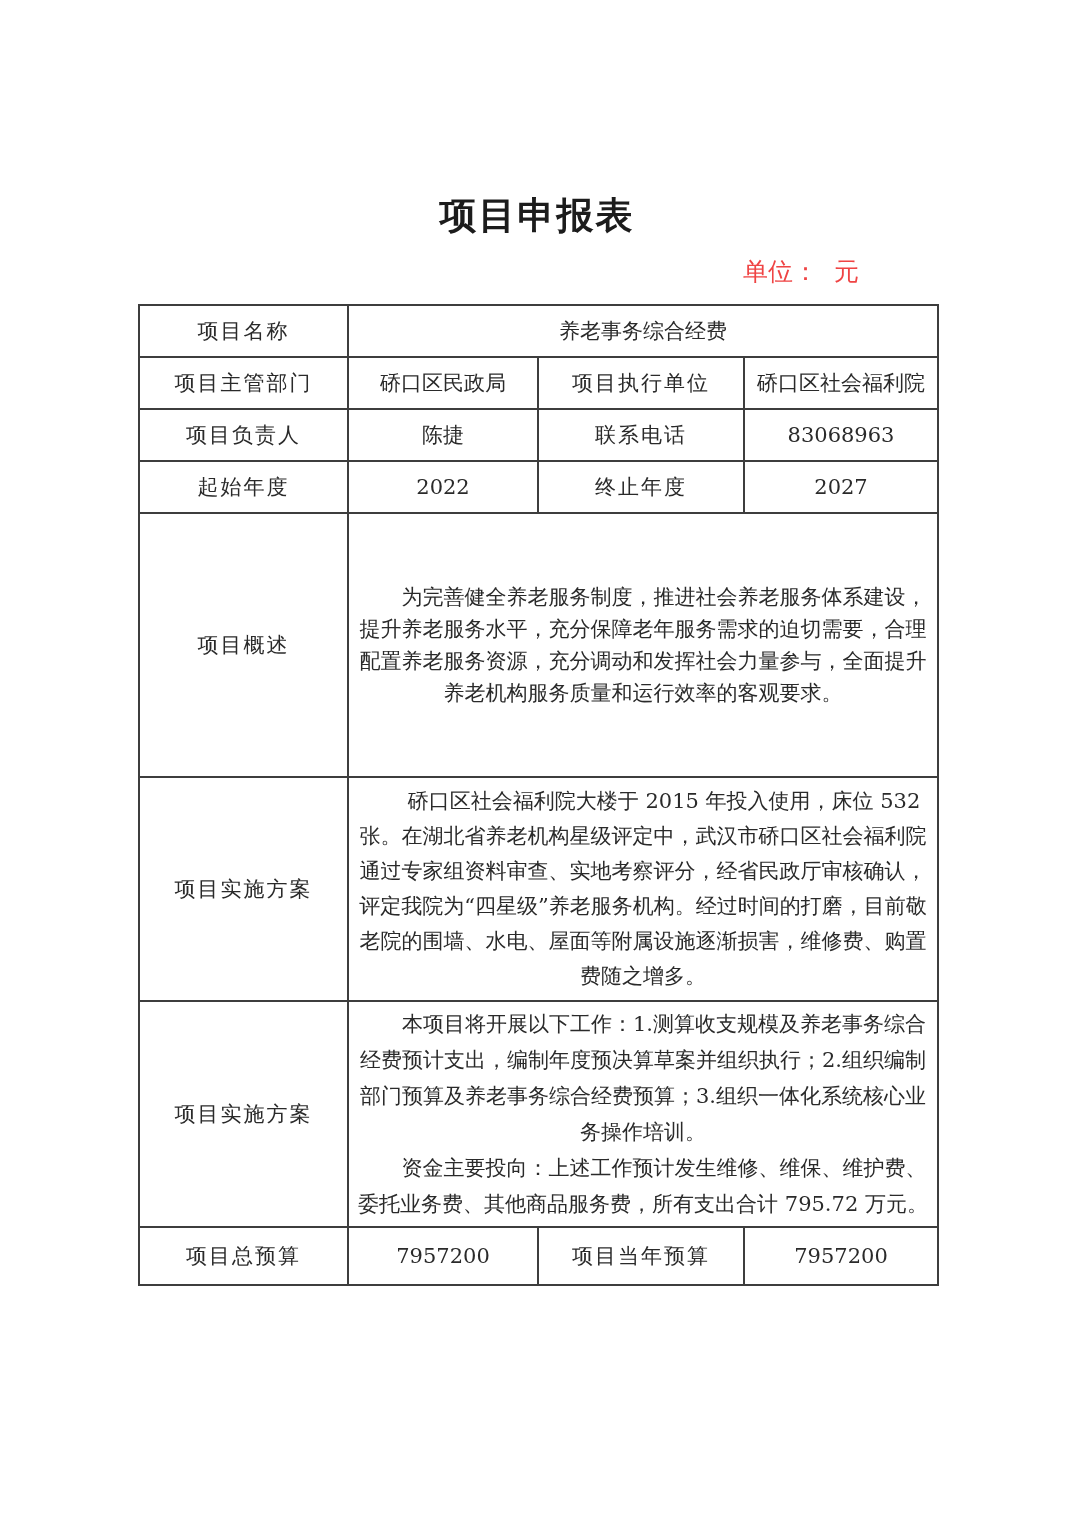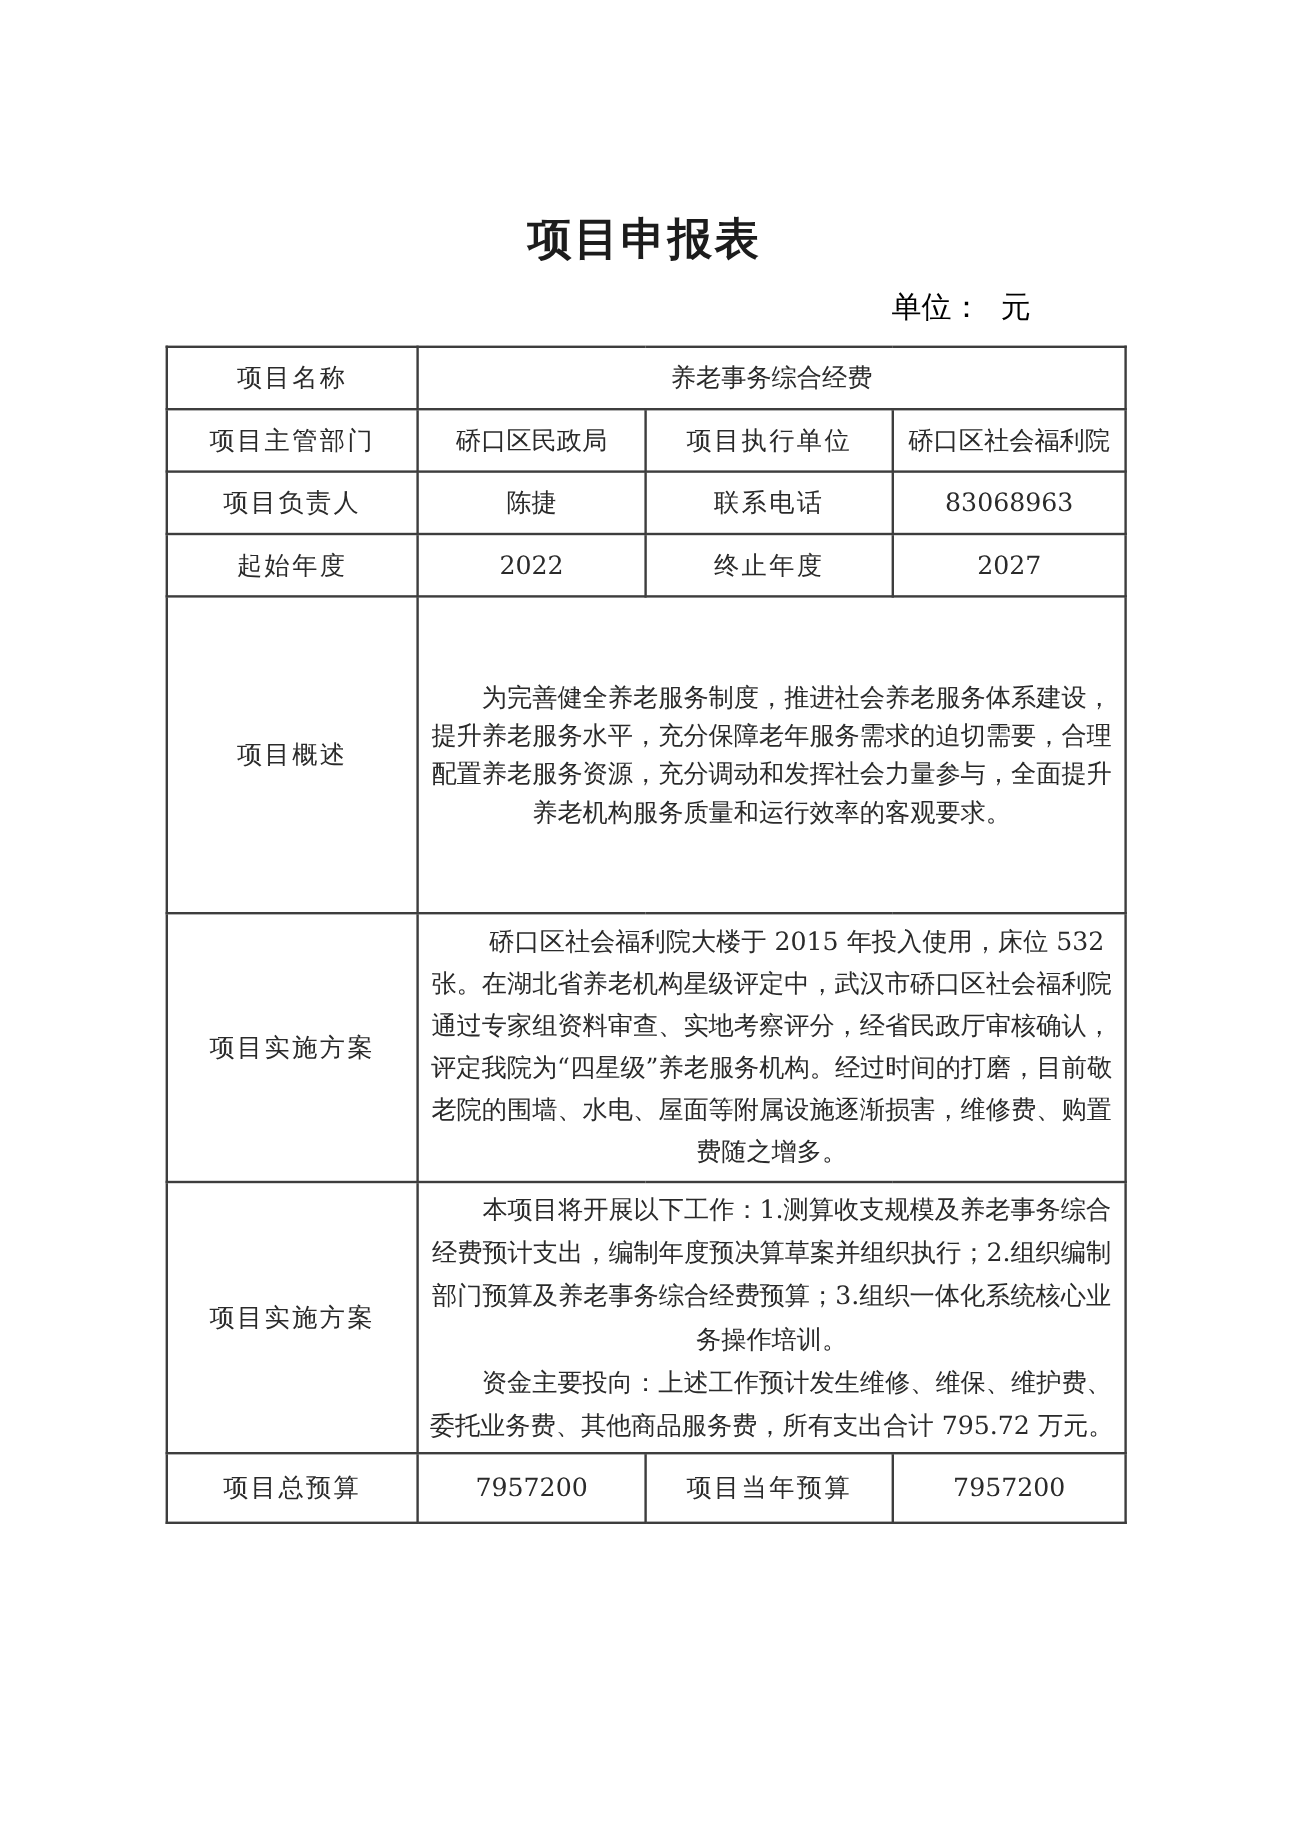--- a/index.html
+++ b/index.html
@@ -12,34 +12,34 @@
     height: 1520px;
     font-family: "DejaVu Serif", "Liberation Serif", serif;
     color: #2a2a2a;
     position: relative;
     overflow: hidden;
   }
   .page {
     padding-top: 175px;
   }
   .title {
-    margin: 0 0 16px 0;
+    margin: 16px 0 16px 0;
     text-align: center;
     font-size: 37px;
     font-weight: bold;
     letter-spacing: 2px;
     line-height: 48px;
     color: #1c1c1c;
   }
   .unit-line {
     margin: 0 0 16px 743px;
     font-size: 25px;
     line-height: 33px;
     white-space: pre;
-    color: #000000;
+    color: #ef4444;
   }
   table.form-table {
     width: 799px;
     margin-left: 138px;
     border-collapse: collapse;
     table-layout: fixed;
   }
   table.form-table td {
     border: 2px solid #3d3d3d;
     font-size: 21px;

